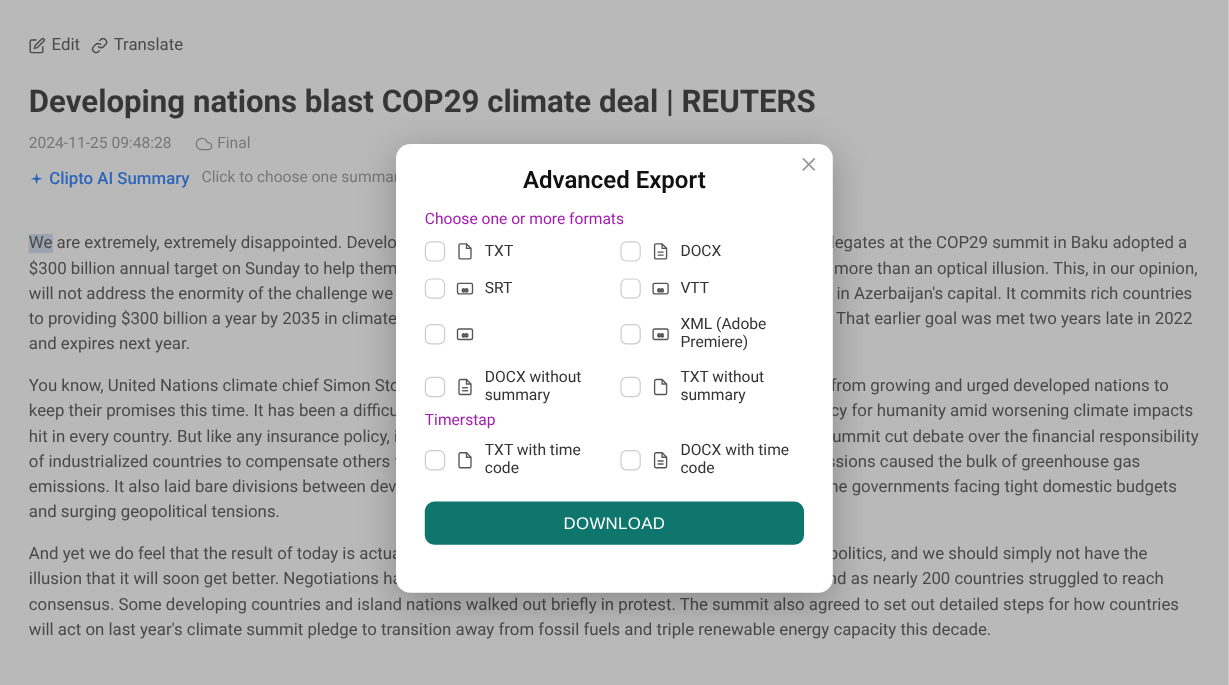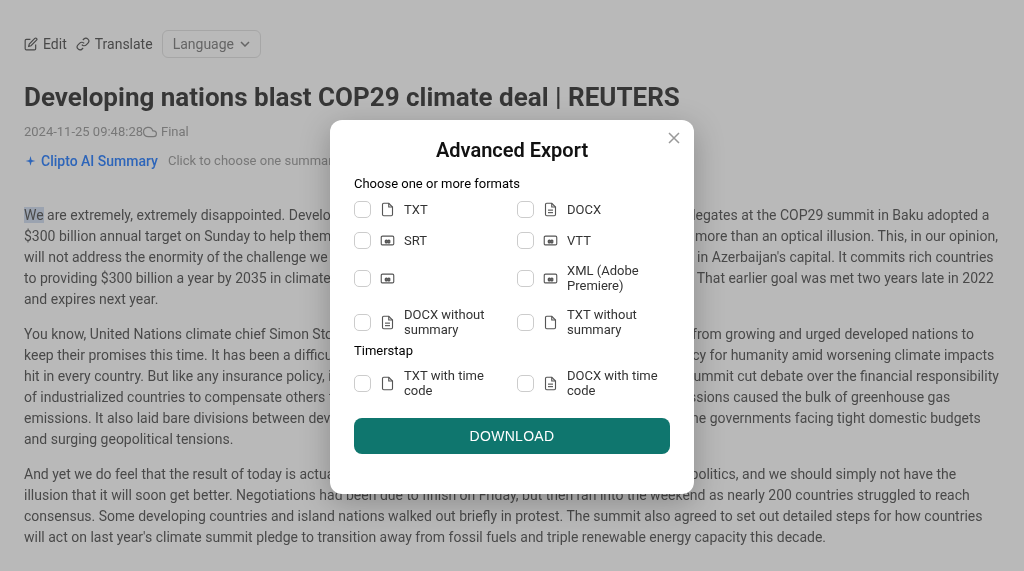--- a/index.html
+++ b/index.html
@@ -46,21 +46,21 @@
     }
     .article-title {
       font-size: 26px;
       font-weight: 700;
       color: #111;
       margin-bottom: 12px;
     }
     .meta-row {
       display: flex;
       align-items: center;
-      gap: 0;
+      gap: 20px;
       font-size: 13px;
       color: #888;
       margin-bottom: 14px;
     }
     .ai-summary-row {
       display: flex;
       align-items: flex-start;
       gap: 10px;
       font-size: 14px;
       margin-bottom: 36px;
@@ -116,21 +116,21 @@
     }
     .modal-title {
       text-align: center;
       font-size: 20px;
       font-weight: 600;
       margin-bottom: 14px;
       color: #111;
     }
     .modal-section-label {
       font-size: 13px;
-      color: #000000;
+      color: #a21caf;
       margin-bottom: 10px;
       margin-top: 6px;
     }
     .format-grid {
       display: grid;
       grid-template-columns: 1fr 1fr;
       gap: 14px 10px;
       margin-bottom: 6px;
     }
     .format-item {
@@ -186,26 +186,20 @@
         </svg>
       <span>Edit</span>
     </div>
     <div class="toolbar-item">
       <svg class="icon-sm" viewBox="0 0 24 24" fill="none" stroke="#333" stroke-width="2">
           <path d="M10 13a5 5 0 0 0 7.54.54l3-3a5 5 0 0 0-7.07-7.07l-1.72 1.71"></path>
           <path d="M14 11a5 5 0 0 0-7.54-.54l-3 3a5 5 0 0 0 7.07 7.07l1.71-1.71"></path>
         </svg>
       <span>Translate</span>
     </div>
-    <div class="lang-select">
-      <span>Language</span>
-      <svg width="10" height="6" viewBox="0 0 10 6" fill="none">
-          <path d="M1 1L5 5L9 1" stroke="#666" stroke-width="1.5"></path>
-        </svg>
-    </div>
   </div>
 
   <h1 class="article-title">Developing nations blast COP29 climate deal | REUTERS</h1>
 
   <div class="meta-row">
     <span>2024-11-25 09:48:28</span>
     <span style="display:flex;align-items:center;gap:4px;">
       <svg width="14" height="14" viewBox="0 0 24 24" fill="none" stroke="#888" stroke-width="2">
           <path d="M18 10h-1.26A8 8 0 1 0 9 20h9a5 5 0 0 0 0-10z"></path>
         </svg>

